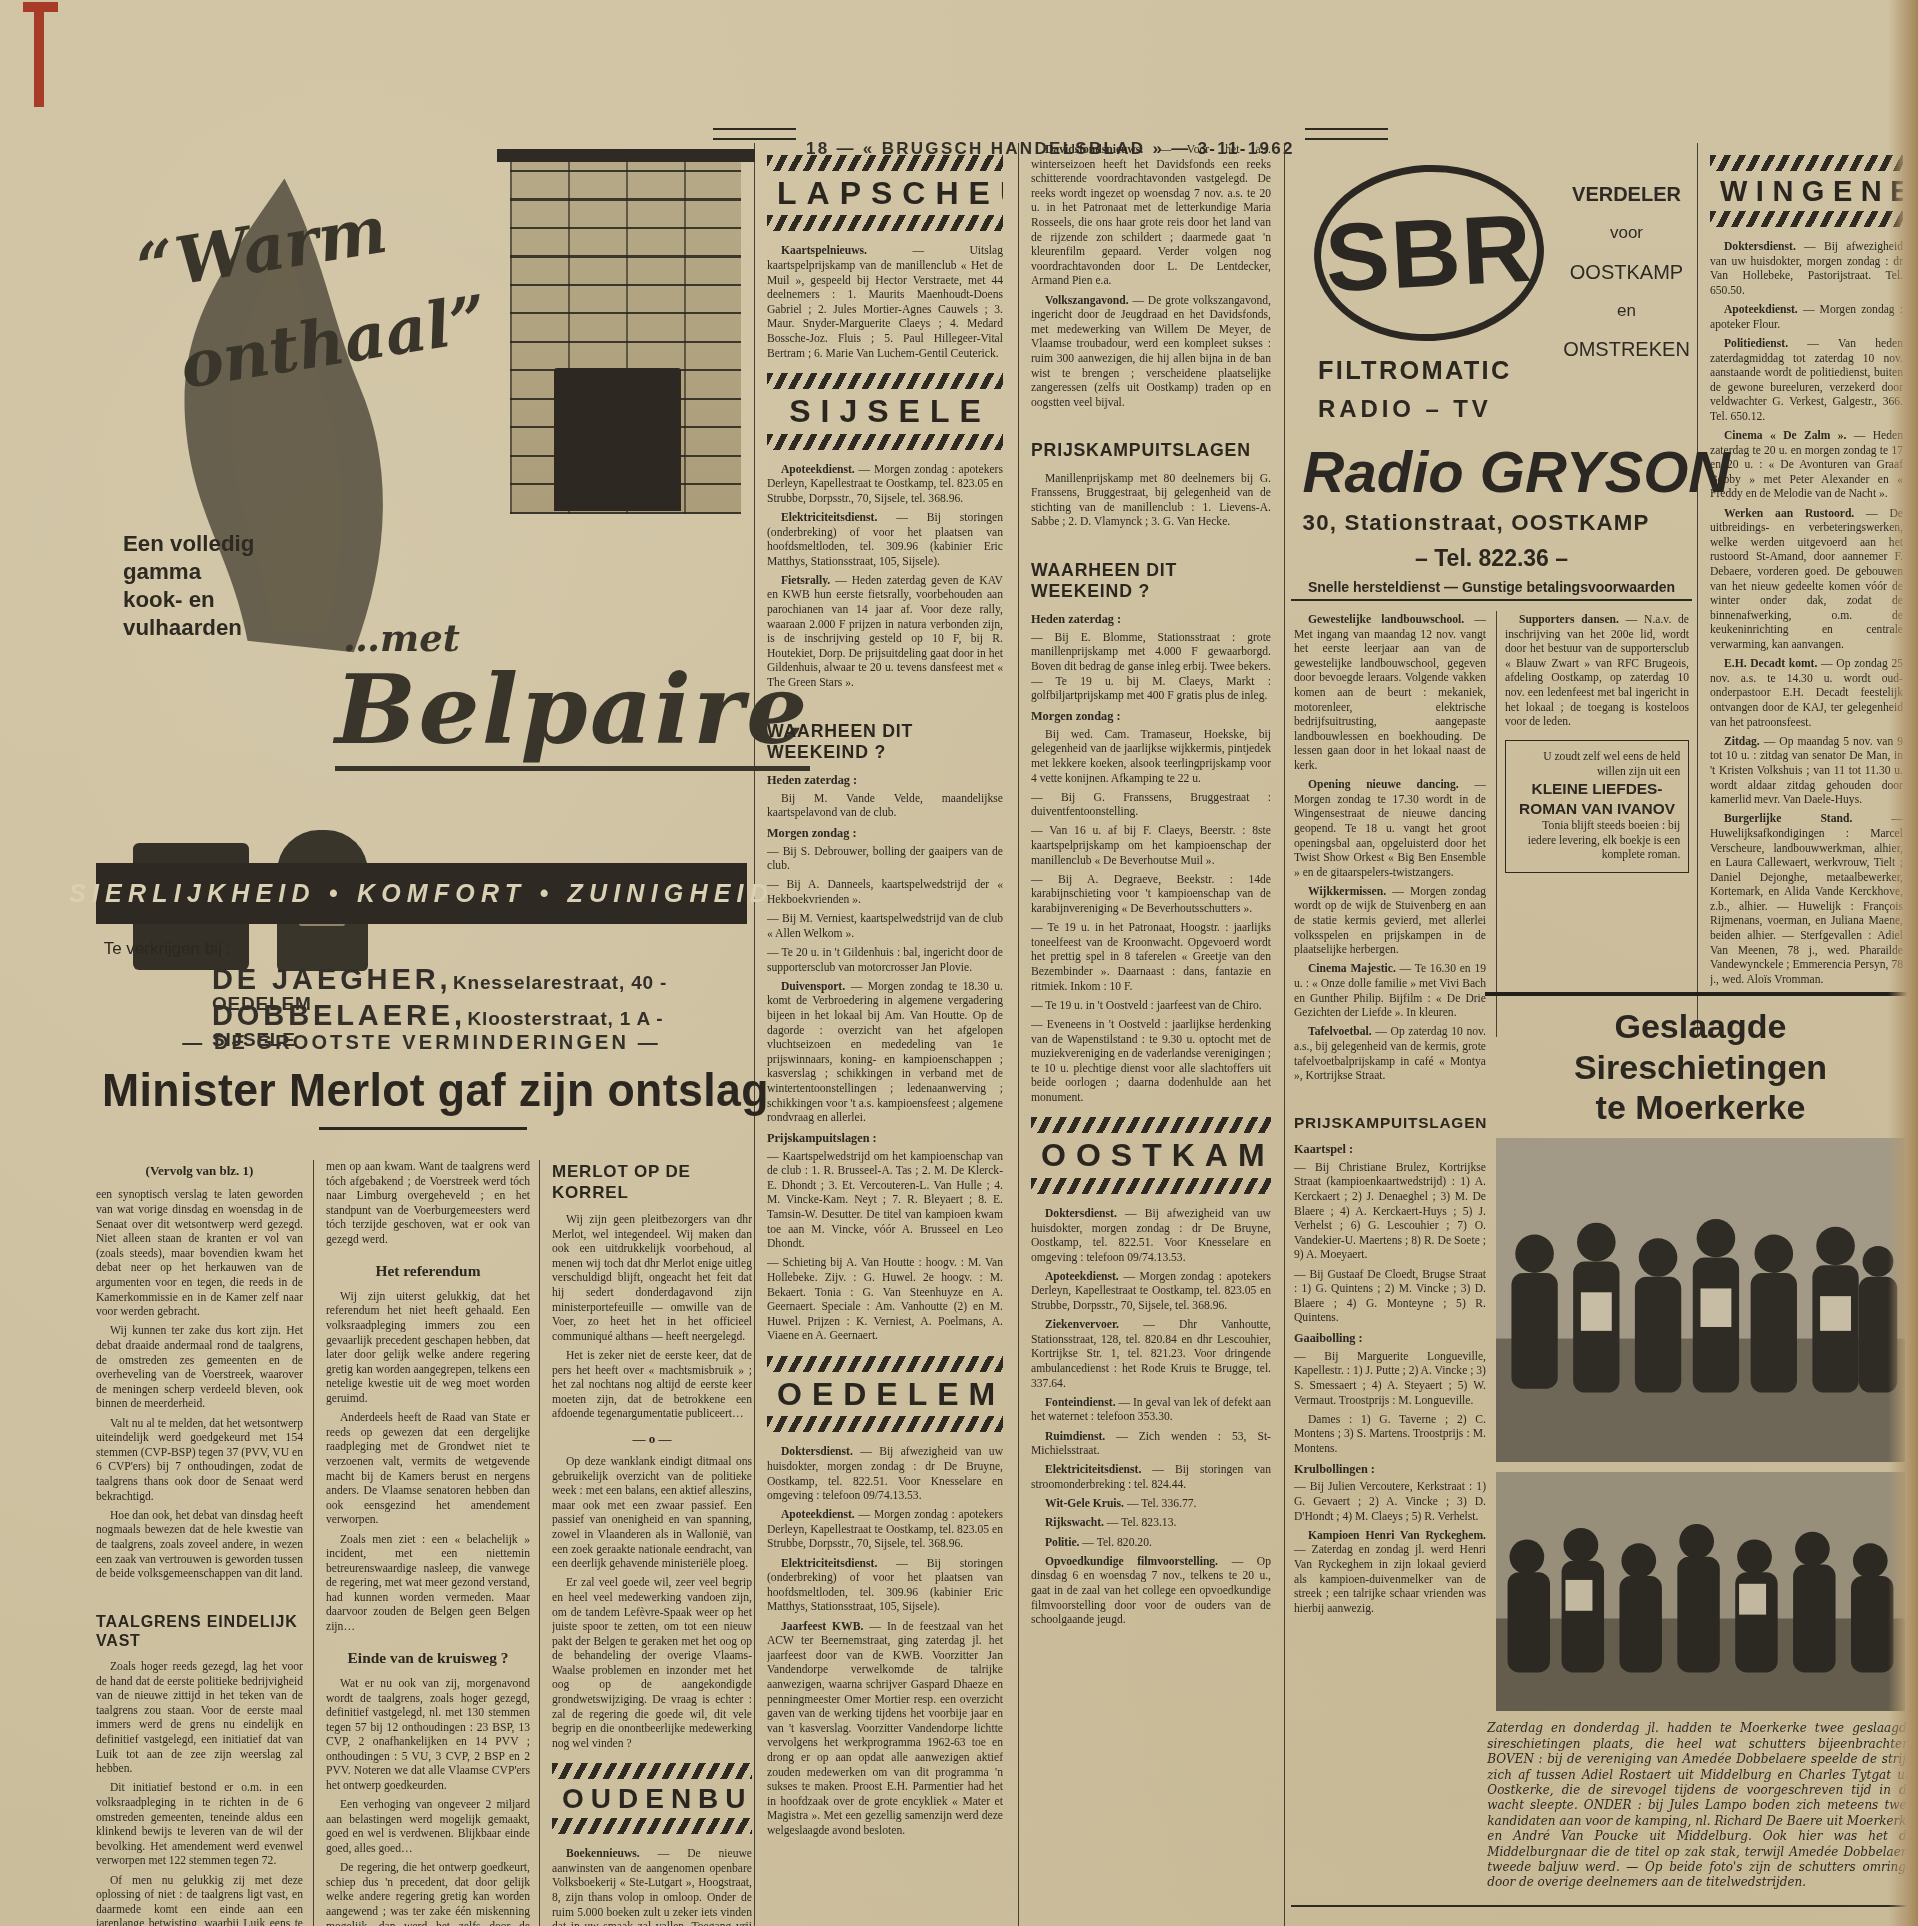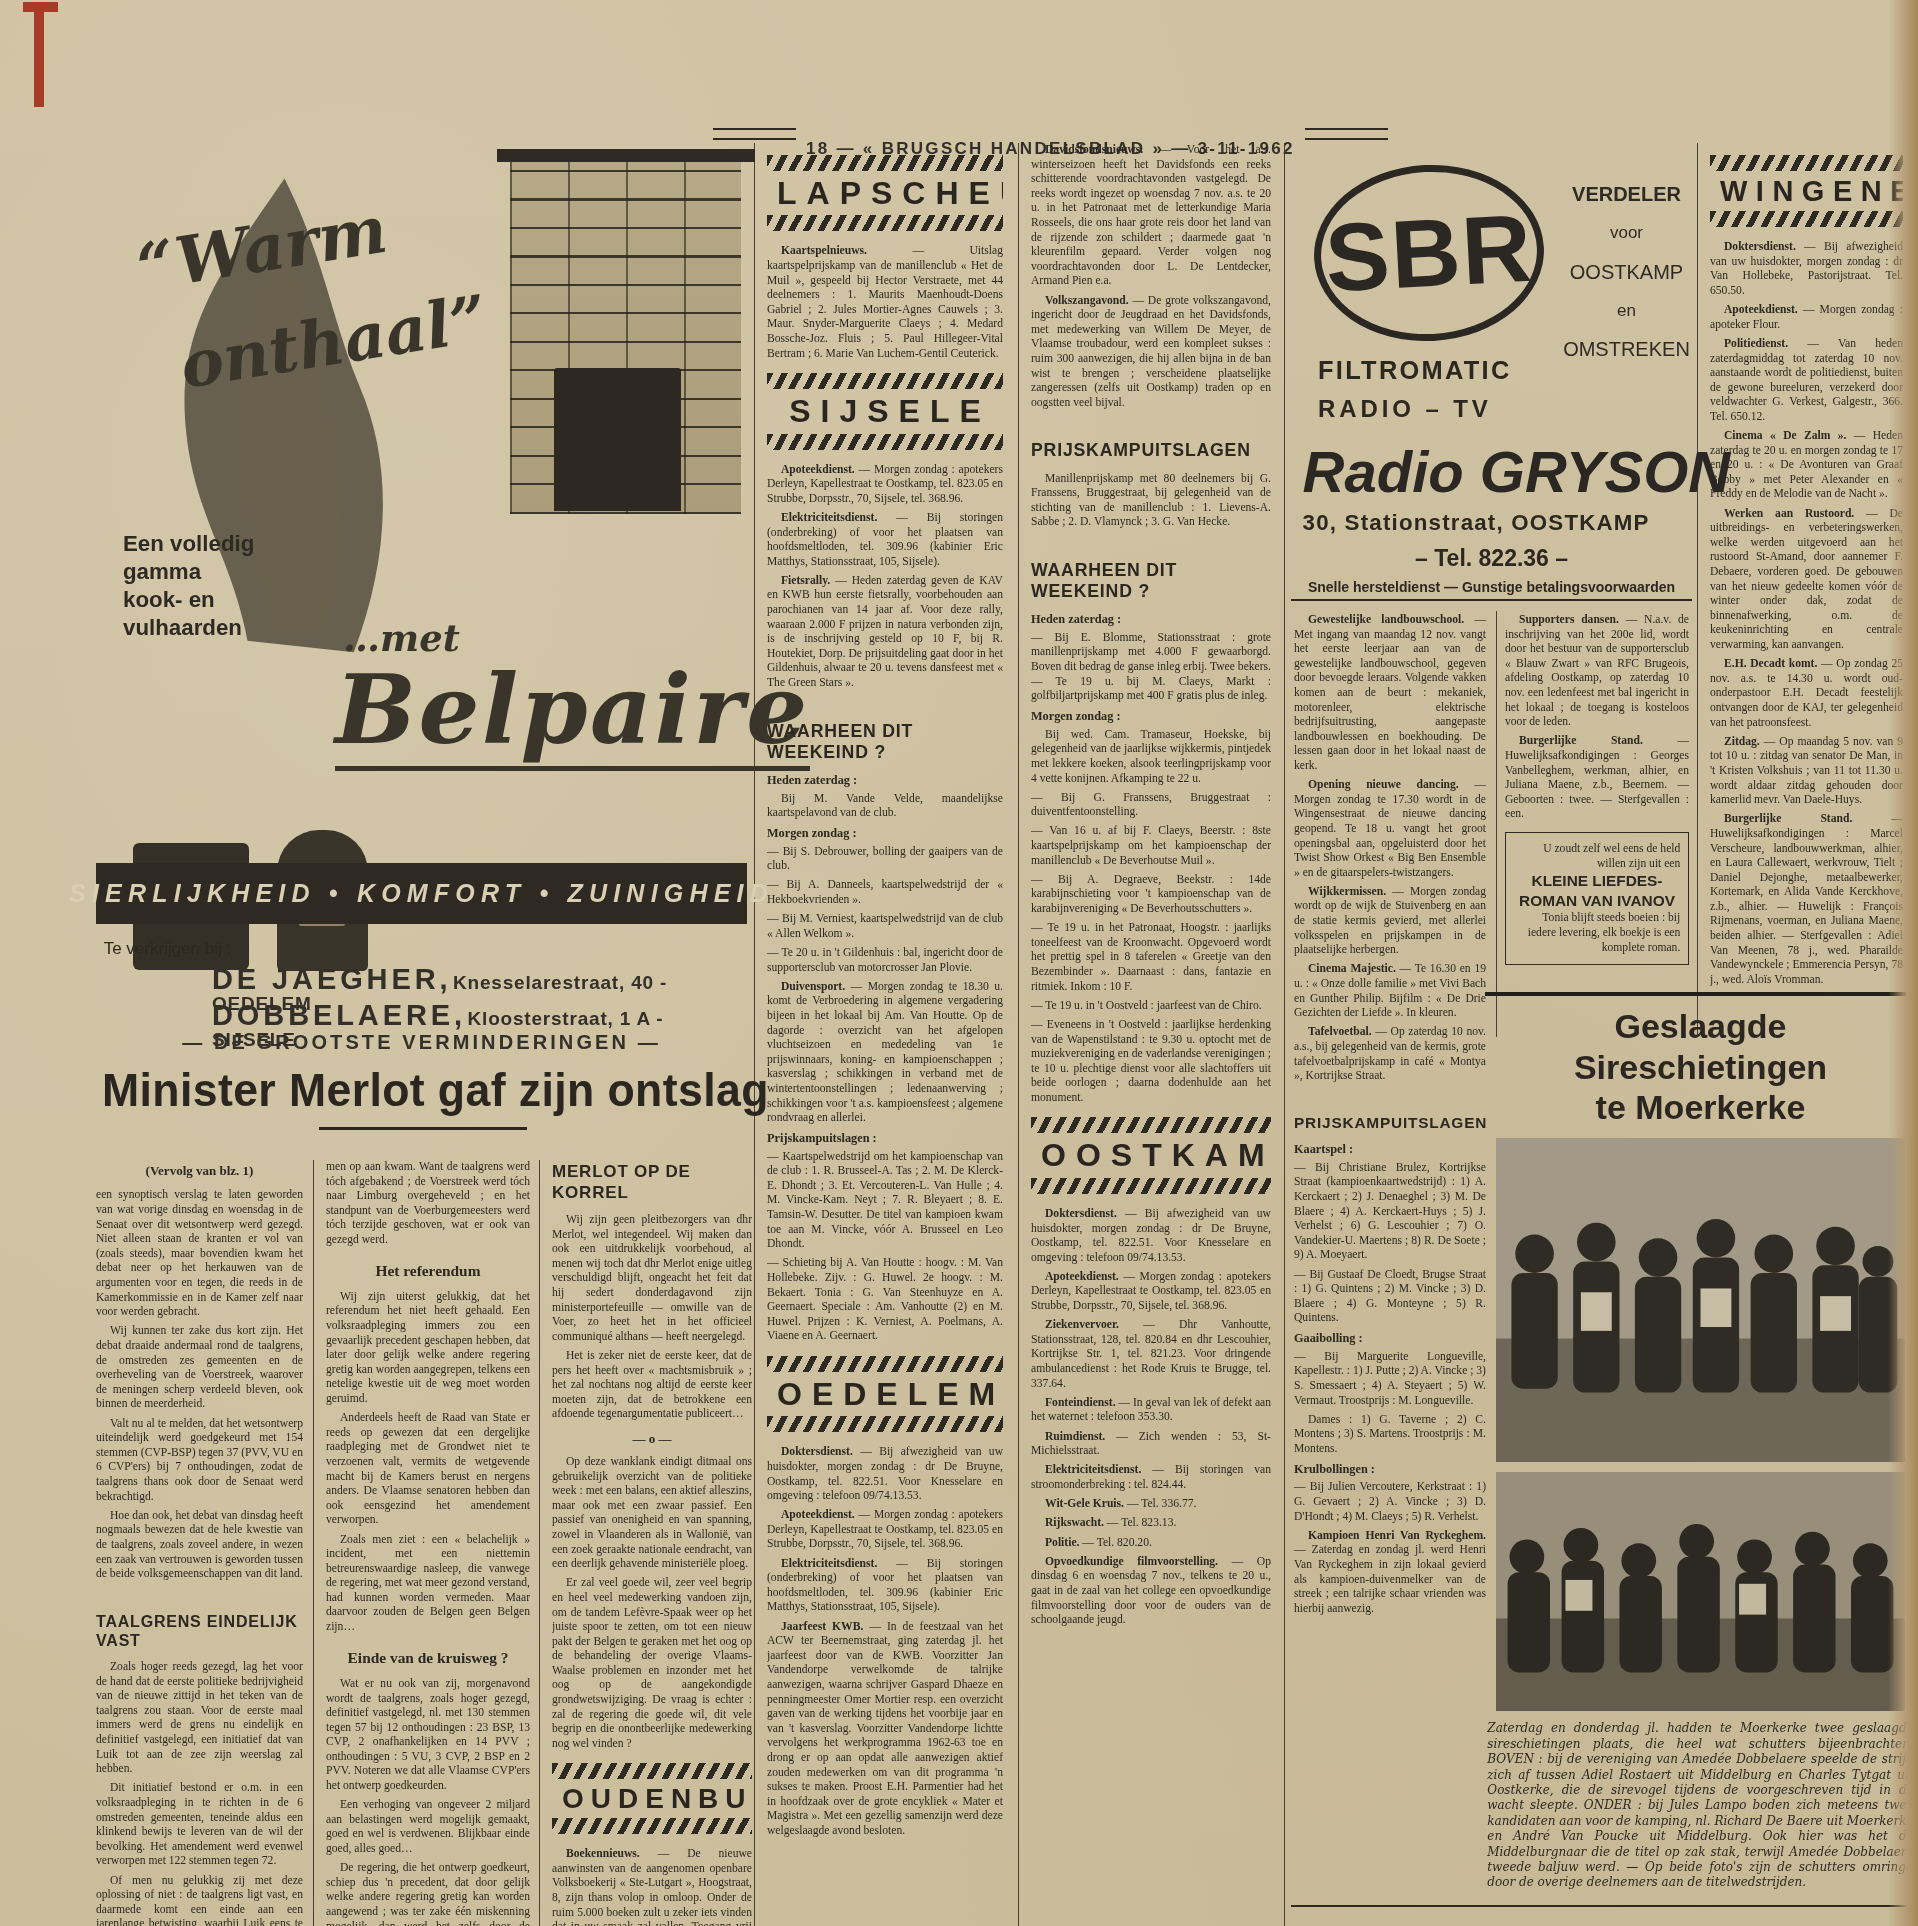--- a/index.html
+++ b/index.html
@@ -250,21 +250,20 @@
     <div class="grp">Gaaibolling :</div>
     <p class="b ni">— Bij Marguerite Longueville, Kapellestr. : 1) J. Putte ; 2) A. Vincke ; 3) S. Smessaert ; 4) A. Steyaert ; 5) W. Vermaut. Troostprijs : M. Longueville.</p>
     <p class="b">Dames : 1) G. Taverne ; 2) C. Montens ; 3) S. Martens. Troostprijs : M. Montens.</p>
     <div class="grp">Krulbollingen :</div>
     <p class="b ni">— Bij Julien Vercoutere, Kerkstraat : 1) G. Gevaert ; 2) A. Vincke ; 3) D. D'Hondt ; 4) M. Claeys ; 5) R. Verhelst.</p>
     <p class="b"><b>Kampioen Henri Van Ryckeghem.</b> <span>— Zaterdag en zondag jl. werd Henri Van Ryckeghem in zijn lokaal gevierd als kampioen-duivenmelker van de streek ; een talrijke schaar vrienden was hierbij aanwezig.</span></p>
   </div>
 
   <div class="col" style="left:1505px;top:613px;width:184px;height:424px;">
     <p class="b"><b>Supporters dansen.</b> <span>— N.a.v. de inschrijving van het 200e lid, wordt door het bestuur van de supportersclub « Blauw Zwart » van RFC Brugeois, afdeling Oostkamp, op zaterdag 10 nov. een ledenfeest met bal ingericht in het lokaal ; de toegang is kosteloos voor de leden.</span></p>
-    <p class="b"><b>Burgerlijke Stand.</b> <span>— Huwelijksafkondigingen : Georges Vanbelleghem, werkman, alhier, en Juliana Maene, z.b., Beernem. — Geboorten : twee. — Sterfgevallen : een.</span></p>
     <div class="ivbox">
       <div class="t1">U zoudt zelf wel eens de held willen zijn uit een</div>
       <div class="t2">KLEINE LIEFDES-</div>
       <div class="t2">ROMAN VAN IVANOV</div>
       <div class="t1">Tonia blijft steeds boeien : bij iedere levering, elk boekje is een komplete roman.</div>
     </div>
   </div>
 
   <div class="col" style="left:1710px;top:143px;width:193px;height:894px;">
     <div class="sech">

